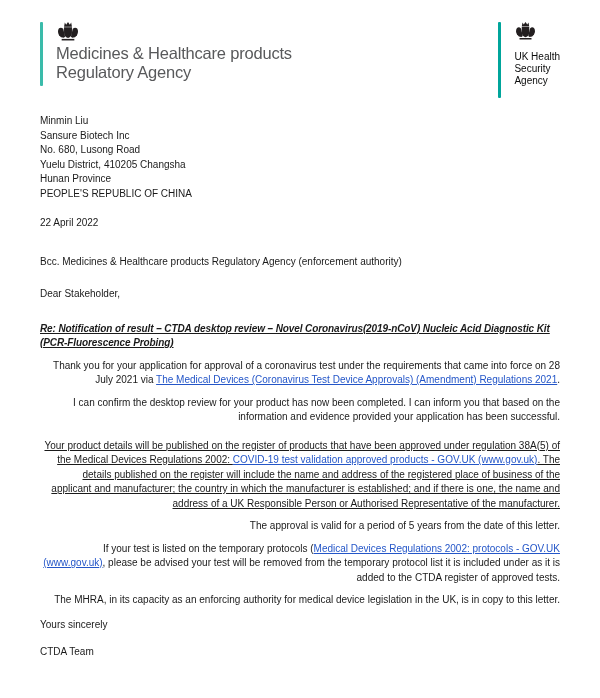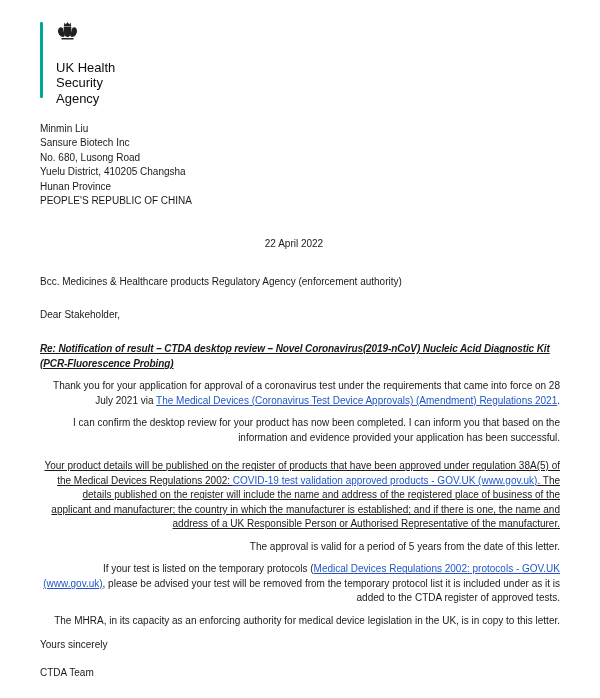--- a/index.html
+++ b/index.html
@@ -19,28 +19,28 @@
   .header { display: flex; justify-content: space-between; align-items: flex-start; }
   .logo { display: flex; }
   .logo .bar { width: 3px; border-radius: 1px; margin-right: 13px; }
   .mhra .bar { background: var(--mhra-bar, #3abbaa); height: 64px; }
   .ukhsa .bar { background: var(--ukhsa-bar, #00a59b); height: 76px; }
   .mhra-text {
     font-size: 16.5px; line-height: 1.18; color: var(--mhra-text, #58595b);
     letter-spacing: -0.2px; margin-top: 3px;
   }
   .ukhsa-text {
-    font-size: 13px; line-height: 1.18; color: var(--ukhsa-text, #0b0c0c);
-    margin-top: 20px;
+    font-size: 10px; line-height: 1.18; color: var(--ukhsa-text, #0b0c0c);
+    margin-top: 11px;
   }
   .crest { display: block; }
   
   .letter { font-size: 10px; line-height: 14.5px; }
   .addr { margin-top: 16px; }
-  .date-line { margin-top: 28px; text-align: center; padding-right: 12px; }
+  .date-line { margin-top: 15px; text-align: left; padding-right: 12px; }
   .bcc { margin-top: 24px; }
   .salutation { margin-top: 18px; }
   .subject { margin-top: 20px; font-weight: bold; text-decoration: underline; letter-spacing: -0.1px; font-style: italic; }
   .para { margin-top: 8px; text-align: right; }
   .para.tight { margin-top: 14px; text-decoration: underline; }
   .para.wide { }
   .valediction { margin-top: 10px; }
   .signature { margin-top: 13px; }
   a.link { color: var(--link, #2456c8); text-decoration: underline; cursor: pointer; }
 </style>
@@ -56,20 +56,32 @@
       <path d="M14.5 10 h15 v11 q0 7-7.5 9.5 q-7.5-2.5-7.5-9.5 z"></path>
       <path d="M10 32 h24 v3 h-24 z"></path>
     </g>
   </defs>
 </svg>
 
 <div class="page">
 
   <div class="header">
 
+    <div class="logo mhra">
+      <div class="bar"></div>
+      <div>
+        <svg class="crest" width="24" height="19" viewBox="0 0 44 36" fill="#231f20">
+          <use href="#crest-shape"></use>
+        </svg>
+        <div class="mhra-text">
+          <div>Medicines &amp; Healthcare products</div>
+          <div>Regulatory Agency</div>
+        </div>
+      </div>
+    </div>
 
     <div class="logo ukhsa">
       <div class="bar"></div>
       <div>
         <svg class="crest" width="23" height="18" viewBox="0 0 44 36" fill="#231f20">
           <use href="#crest-shape"></use>
         </svg>
         <div class="ukhsa-text">
           <div>UK Health</div>
           <div>Security</div>

